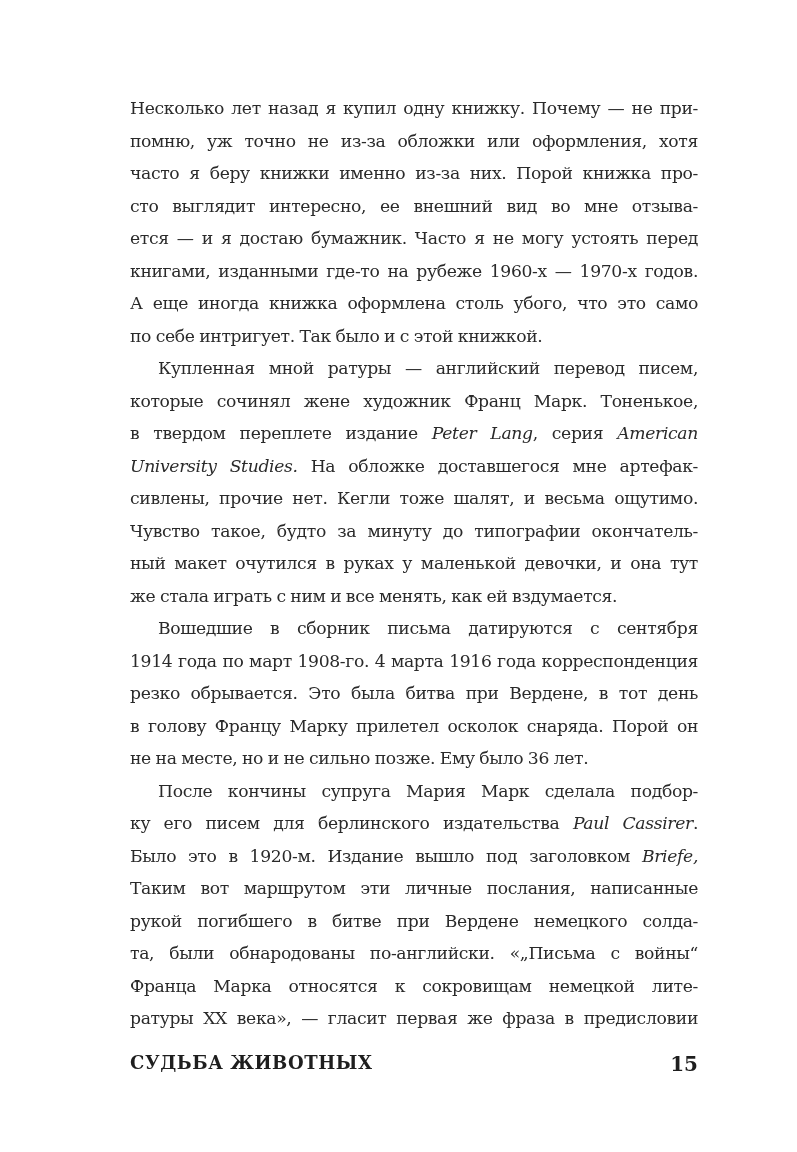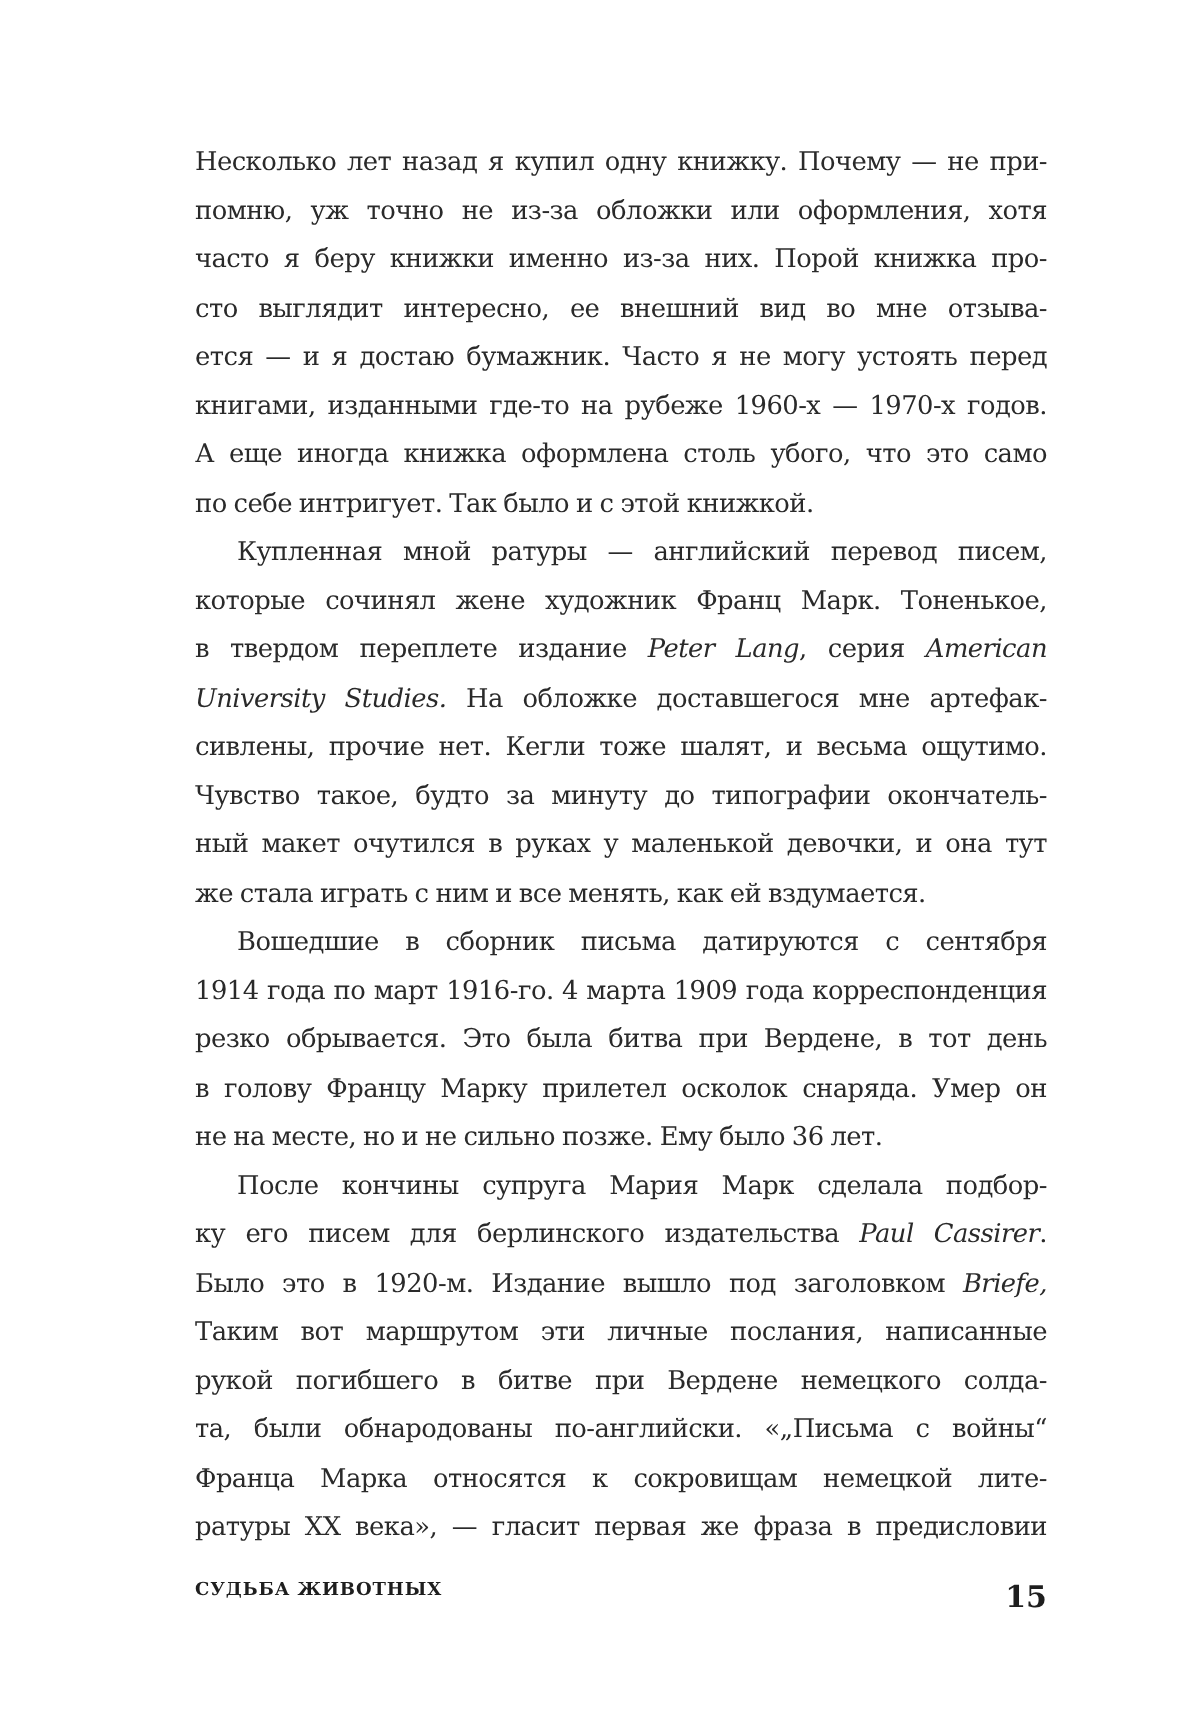--- a/index.html
+++ b/index.html
@@ -12,21 +12,21 @@
       letter-spacing: -0.35px; word-spacing: -0.5px;
     }
     .line { white-space: nowrap; display: block; text-align: justify; text-align-last: justify; height: 32.5px; }
     .line.last { text-align-last: left; }
     .line.indent { padding-left: 28px; }
     .line span.it { font-style: italic; }
     .footer {
       position: absolute; left: 130px; top: 1052px; width: 568px; height: 26px;
       font-family: "DejaVu Serif", "Liberation Serif", serif; color: #1e1e1e;
     }
-    .running-head { position: absolute; left: 0; top: 0; font-size: 12px; font-weight: bold; letter-spacing: 0.6px; }
+    .running-head { position: absolute; left: 0; top: 0; font-size: 18px; font-weight: bold; letter-spacing: 0.6px; }
     .page-number { position: absolute; right: 0; top: 0; font-size: 20px; font-weight: bold; }
   </style>
 </head>
 <body>
 
 <div class="page">
   <div class="text-block" id="text-block">
       <div>
         <span class="line">Несколько лет назад я купил одну книжку. Почему — не при-</span>
         <span class="line">помню, уж точно не из-за обложки или оформления, хотя</span>
@@ -42,23 +42,23 @@
         <span class="line">которые сочинял жене художник Франц Марк. Тоненькое,</span>
         <span class="line">в твердом переплете издание <span class="it">Peter Lang</span>, серия <span class="it">American</span></span>
         <span class="line"><span class="it">University Studies.</span> На обложке доставшегося мне артефак-</span>
         <span class="line">сивлены, прочие нет. Кегли тоже шалят, и весьма ощутимо.</span>
         <span class="line">Чувство такое, будто за минуту до типографии окончатель-</span>
         <span class="line">ный макет очутился в руках у маленькой девочки, и она тут</span>
         <span class="line last">же стала играть с ним и все менять, как ей вздумается.</span>
       </div>
       <div>
         <span class="line indent">Вошедшие в сборник письма датируются с сентября</span>
-        <span class="line">1914 года по март 1916-го. 4 марта 1909 года корреспонденция</span>
+        <span class="line">1914 года по март 1908-го. 4 марта 1916 года корреспонденция</span>
         <span class="line">резко обрывается. Это была битва при Вердене, в тот день</span>
-        <span class="line">в голову Францу Марку прилетел осколок снаряда. Умер он</span>
+        <span class="line">в голову Францу Марку прилетел осколок снаряда. Порой он</span>
         <span class="line last">не на месте, но и не сильно позже. Ему было 36 лет.</span>
       </div>
       <div>
         <span class="line indent">После кончины супруга Мария Марк сделала подбор-</span>
         <span class="line">ку его писем для берлинского издательства <span class="it">Paul Cassirer</span>.</span>
         <span class="line">Было это в 1920-м. Издание вышло под заголовком <span class="it">Briefe,</span></span>
         <span class="line">Таким вот маршрутом эти личные послания, написанные</span>
         <span class="line">рукой погибшего в битве при Вердене немецкого солда-</span>
         <span class="line">та, были обнародованы по-английски. «„Письма с войны“</span>
         <span class="line">Франца Марка относятся к сокровищам немецкой лите-</span>

